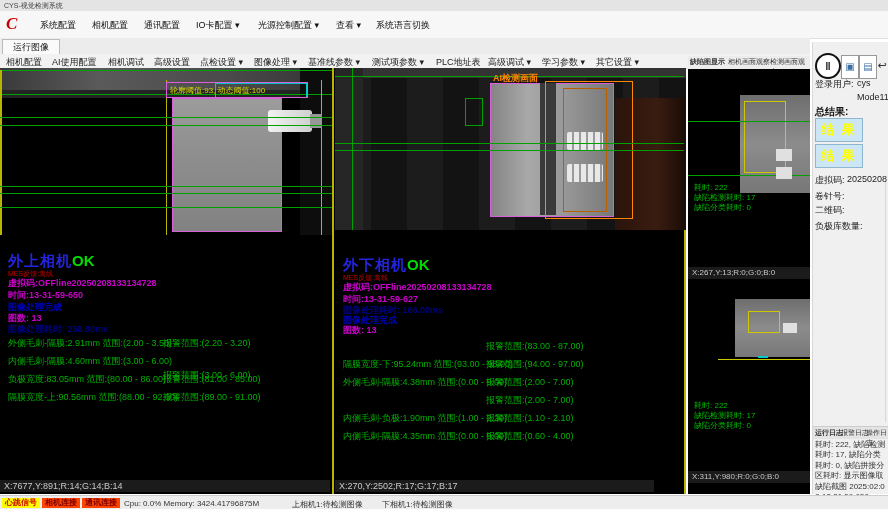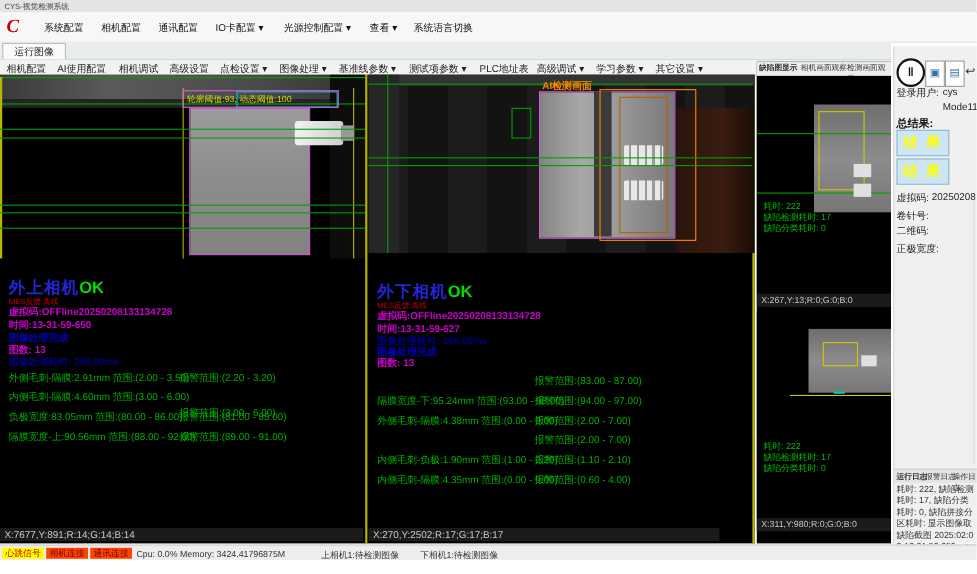--- a/index.html
+++ b/index.html
@@ -80,21 +80,21 @@
   .iconbtn{position:absolute;top:13px;width:16px;height:22px;border:1px solid #999;background:#fff;
            text-align:center;line-height:22px;font-size:10px;color:#3a6ea5;cursor:pointer;}
   .arrowbtn{position:absolute;left:62px;top:16px;width:14px;height:14px;text-align:center;line-height:14px;
             font-size:11px;color:#333;cursor:pointer;}
   .logtabs{position:absolute;left:0;top:384px;width:76px;height:12px;background:#e4e4e4;border-top:1px solid #ccc;}
   .logtabs span{position:absolute;top:1px;font-size:7px;color:#333;}
   .logtext{position:absolute;left:2px;top:398px;width:72px;font-size:8px;line-height:1.3;color:#333;
            white-space:normal;word-break:break-all;}
   
   .statusbar{left:0;top:495px;width:888px;height:14px;background:#ededed;border-top:1px solid #ccc;}
-  .badge{position:absolute;top:2px;font-size:8px;font-weight:normal;padding:0 3px;line-height:10px;}
+  .badge{position:absolute;top:2px;font-size:8px;font-weight:bold;padding:0 3px;line-height:10px;}
   .badge-y{background:#ffff00;color:#cc0000;}
   .badge-r{background:#ff4400;color:#7a0000;}
   .sb-status{position:absolute;top:3px;font-size:8px;color:#333;}
 </style>
 </head>
 <body>
 
 <div id="app">
 
   <div class="abs titlebar">
@@ -272,21 +272,21 @@
     <span class="txt sb-label" style="left:44px;top:50px;">Mode11</span>
     <span class="txt sb-bold" style="left:2px;top:63px;">总结果:</span>
 
     <div class="resultbox" style="top:76px;">结 果</div>
     <div class="resultbox" style="top:102px;">结 果</div>
 
     <span class="txt sb-label" style="left:2px;top:132px;">虚拟码:</span>
     <span class="txt sb-label" style="left:34px;top:132px;">20250208</span>
     <span class="txt sb-label" style="left:2px;top:148px;">卷针号:</span>
     <span class="txt sb-label" style="left:2px;top:162px;">二维码:</span>
-    <span class="txt sb-label" style="left:2px;top:178px;">正极宽度:</span>
+    <span class="txt sb-label" style="left:2px;top:178px;">负极库数量:</span>
     <div class="abs" style="right:3px;top:140px;width:1px;height:240px;background:#d8d8d8;"></div>
 
     <div class="logtabs">
       <span style="left:2px;font-weight:bold;">运行日志</span>
       <span style="left:28px">报警日志</span>
       <span style="left:53px">操作日志</span>
     </div>
     <div class="logtext">耗时: 222, 缺陷检测耗时: 17, 缺陷分类耗时: 0, 缺陷拼接分区耗时: 显示图像取 缺陷截图 2025:02:08-13:31:59:650—cys—外上相机—图像处理耗时: 258.00ms</div>
   </div>
 

